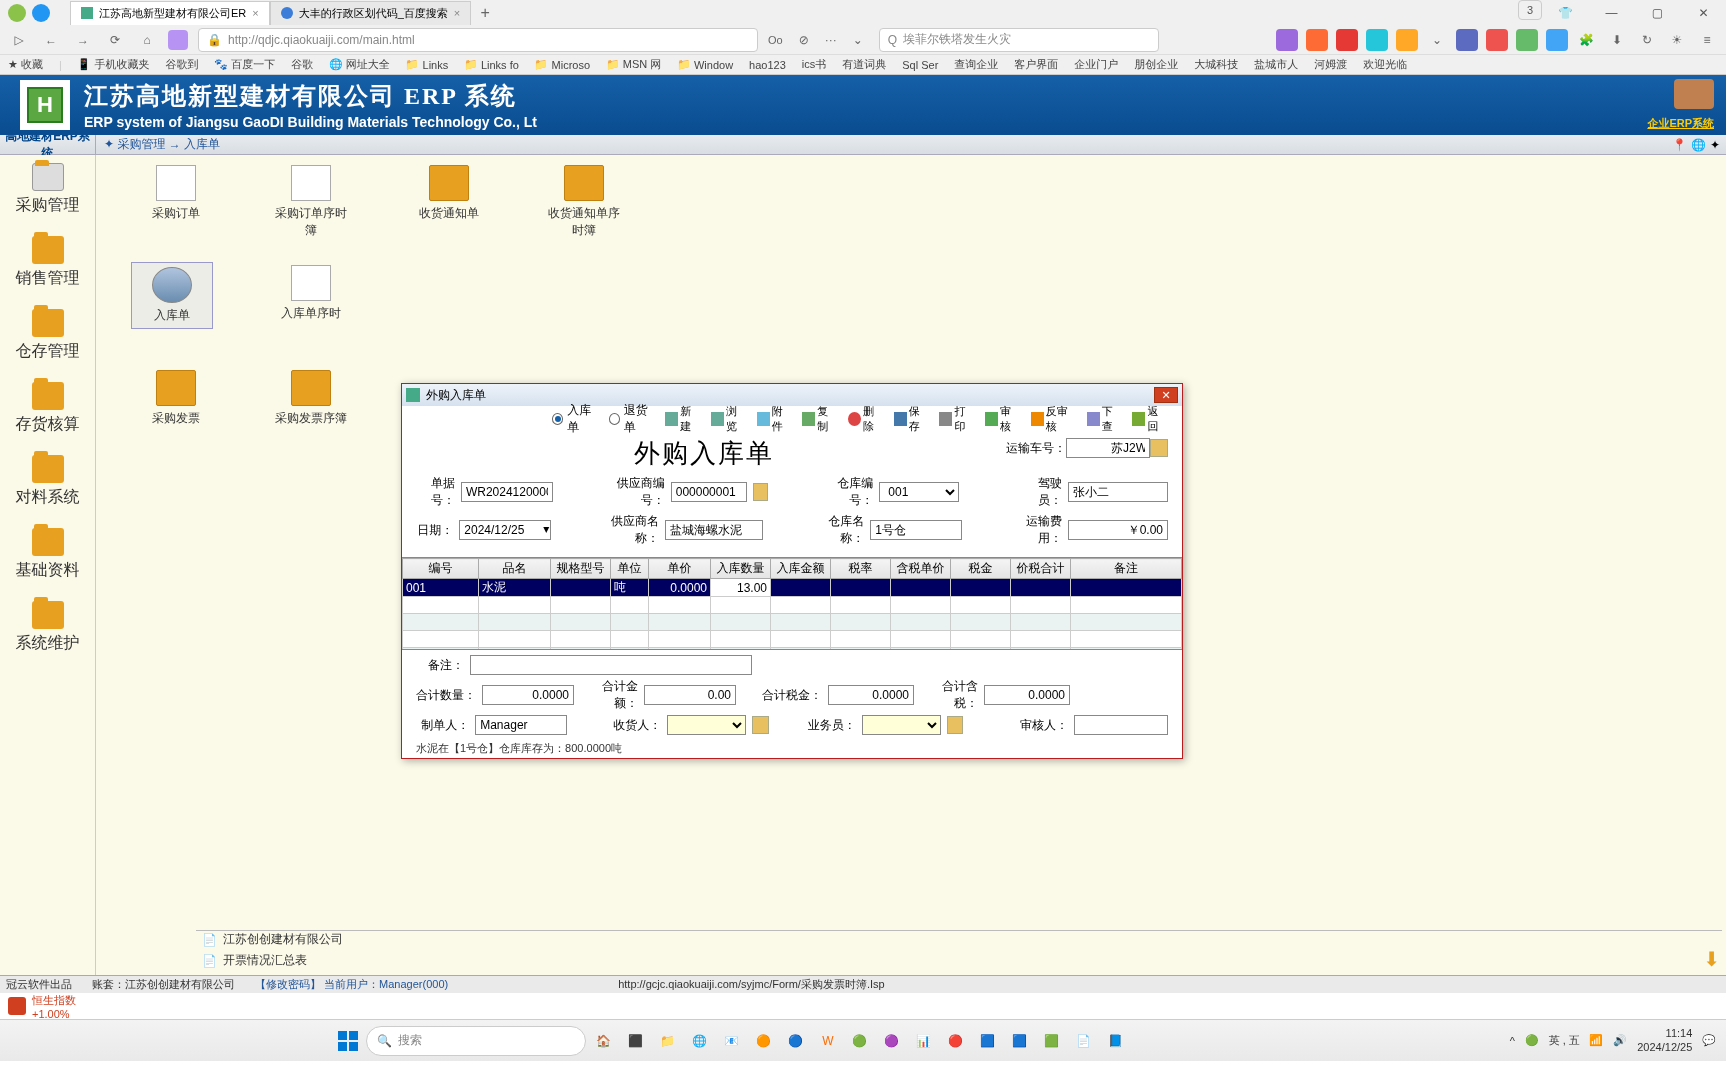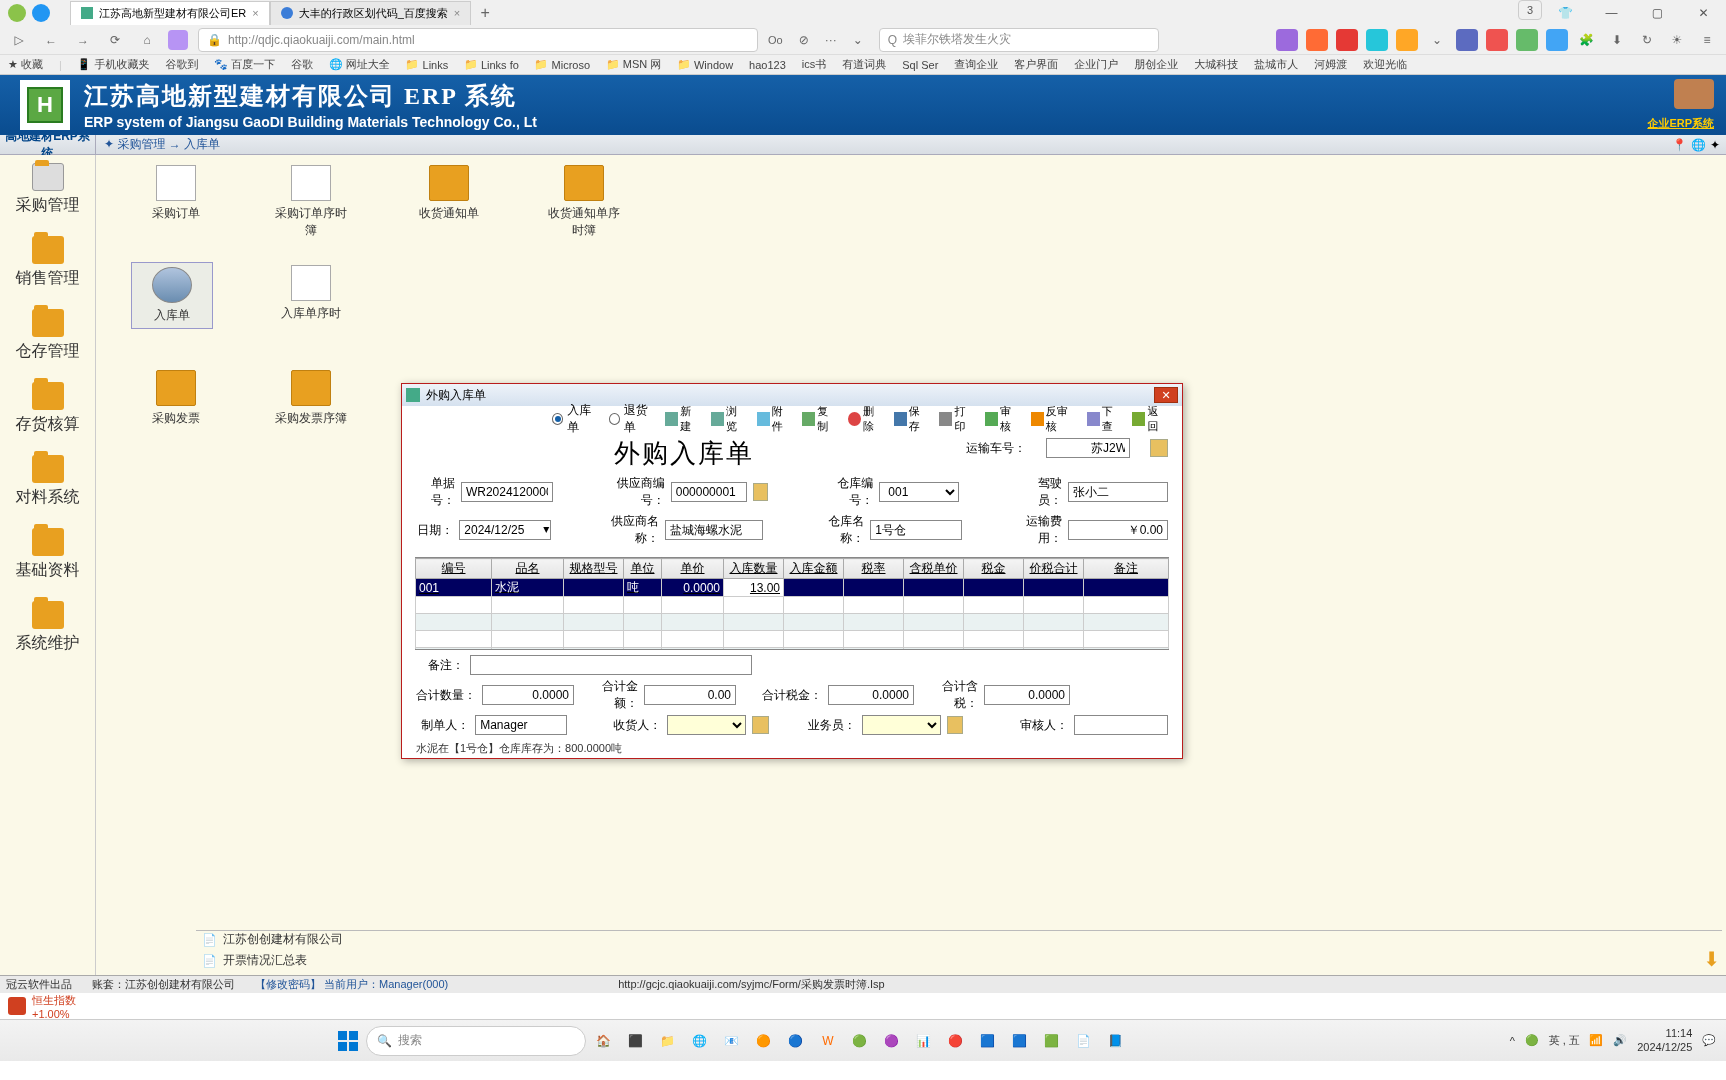--- a/index.html
+++ b/index.html
@@ -74,21 +74,21 @@
 .modal-title { text-align: center; font-size: 26px; font-family: SimSun; padding: 4px 0 0; font-weight: normal; letter-spacing: 2px; }
 
 .form-area { padding: 4px 14px 6px; }
 .form-row { display: flex; align-items: center; gap: 6px; margin-bottom: 4px; font-size: 12px; }
 .fl { text-align: right; display: inline-block; }
 .finput { height: 20px; border: 1px solid #888; padding: 0 4px; font-size: 12px; background: #fff; }
 .finput.ro { background: #fff; }
 .fld-ic { width: 18px; height: 18px; background: #e8c060; border: 1px solid #aa8; }
 
 
-.grid-wrap { margin: 0 13px; flex: 1; overflow: hidden; border: 1px solid #888; border-left: none; border-right: none; text-decoration: underline; }
+.grid-wrap { margin: 0 0; flex: 1; overflow: hidden; border: 1px solid #888; border-left: none; border-right: none; }
 .grid { width: 100%; border-collapse: collapse; font-size: 12px; }
 .grid th { background: linear-gradient(#f4f4f4,#e4e4e4); border: 1px solid #aaa; height: 20px; font-weight: normal; }
 .grid td { border: 1px solid #ccc; height: 17px; padding: 0 3px; }
 .grid tr.sel td { background: #000060; color: #fff; }
 .grid tr.alt td { background: #eaf2f2; }
 .grid td.r { text-align: right; }
 
 .modal-footer { padding: 2px 14px 4px; font-size: 12px; }
 .foot-row { display: flex; align-items: center; gap: 6px; margin-top: 3px; }
 .stock-note { font-size: 11px; color: #333; padding: 2px 14px; }
@@ -389,21 +389,21 @@
             <span>下查</span>
           </div>
         <div class="tb-btn">
             <span class="bi" style="background:#7a3"></span>
             <span>返回</span>
           </div>
       </div>
 
       <div style="display:flex;align-items:flex-start">
         <h2 class="modal-title" style="flex:1">外购入库单</h2>
-        <div style="padding:6px 14px 0 0;display:flex;align-items:center;gap:20px;font-size:12px">
+        <div style="padding:6px 14px 0 0;display:flex;align-items:center;gap:0;font-size:12px">
           <span class="fl" style="width:60px">运输车号：</span>
           <input class="finput" style="width: 84px; padding-left: 44px;" value="苏J2W888">
           <span class="fld-ic"></span>
         </div>
       </div>
 
       <div class="form-area">
         <div class="form-row">
           <span class="fl" style="width:46px">单据号：</span>
           <input class="finput" style="width: 92px;" value="WR202412000001">

